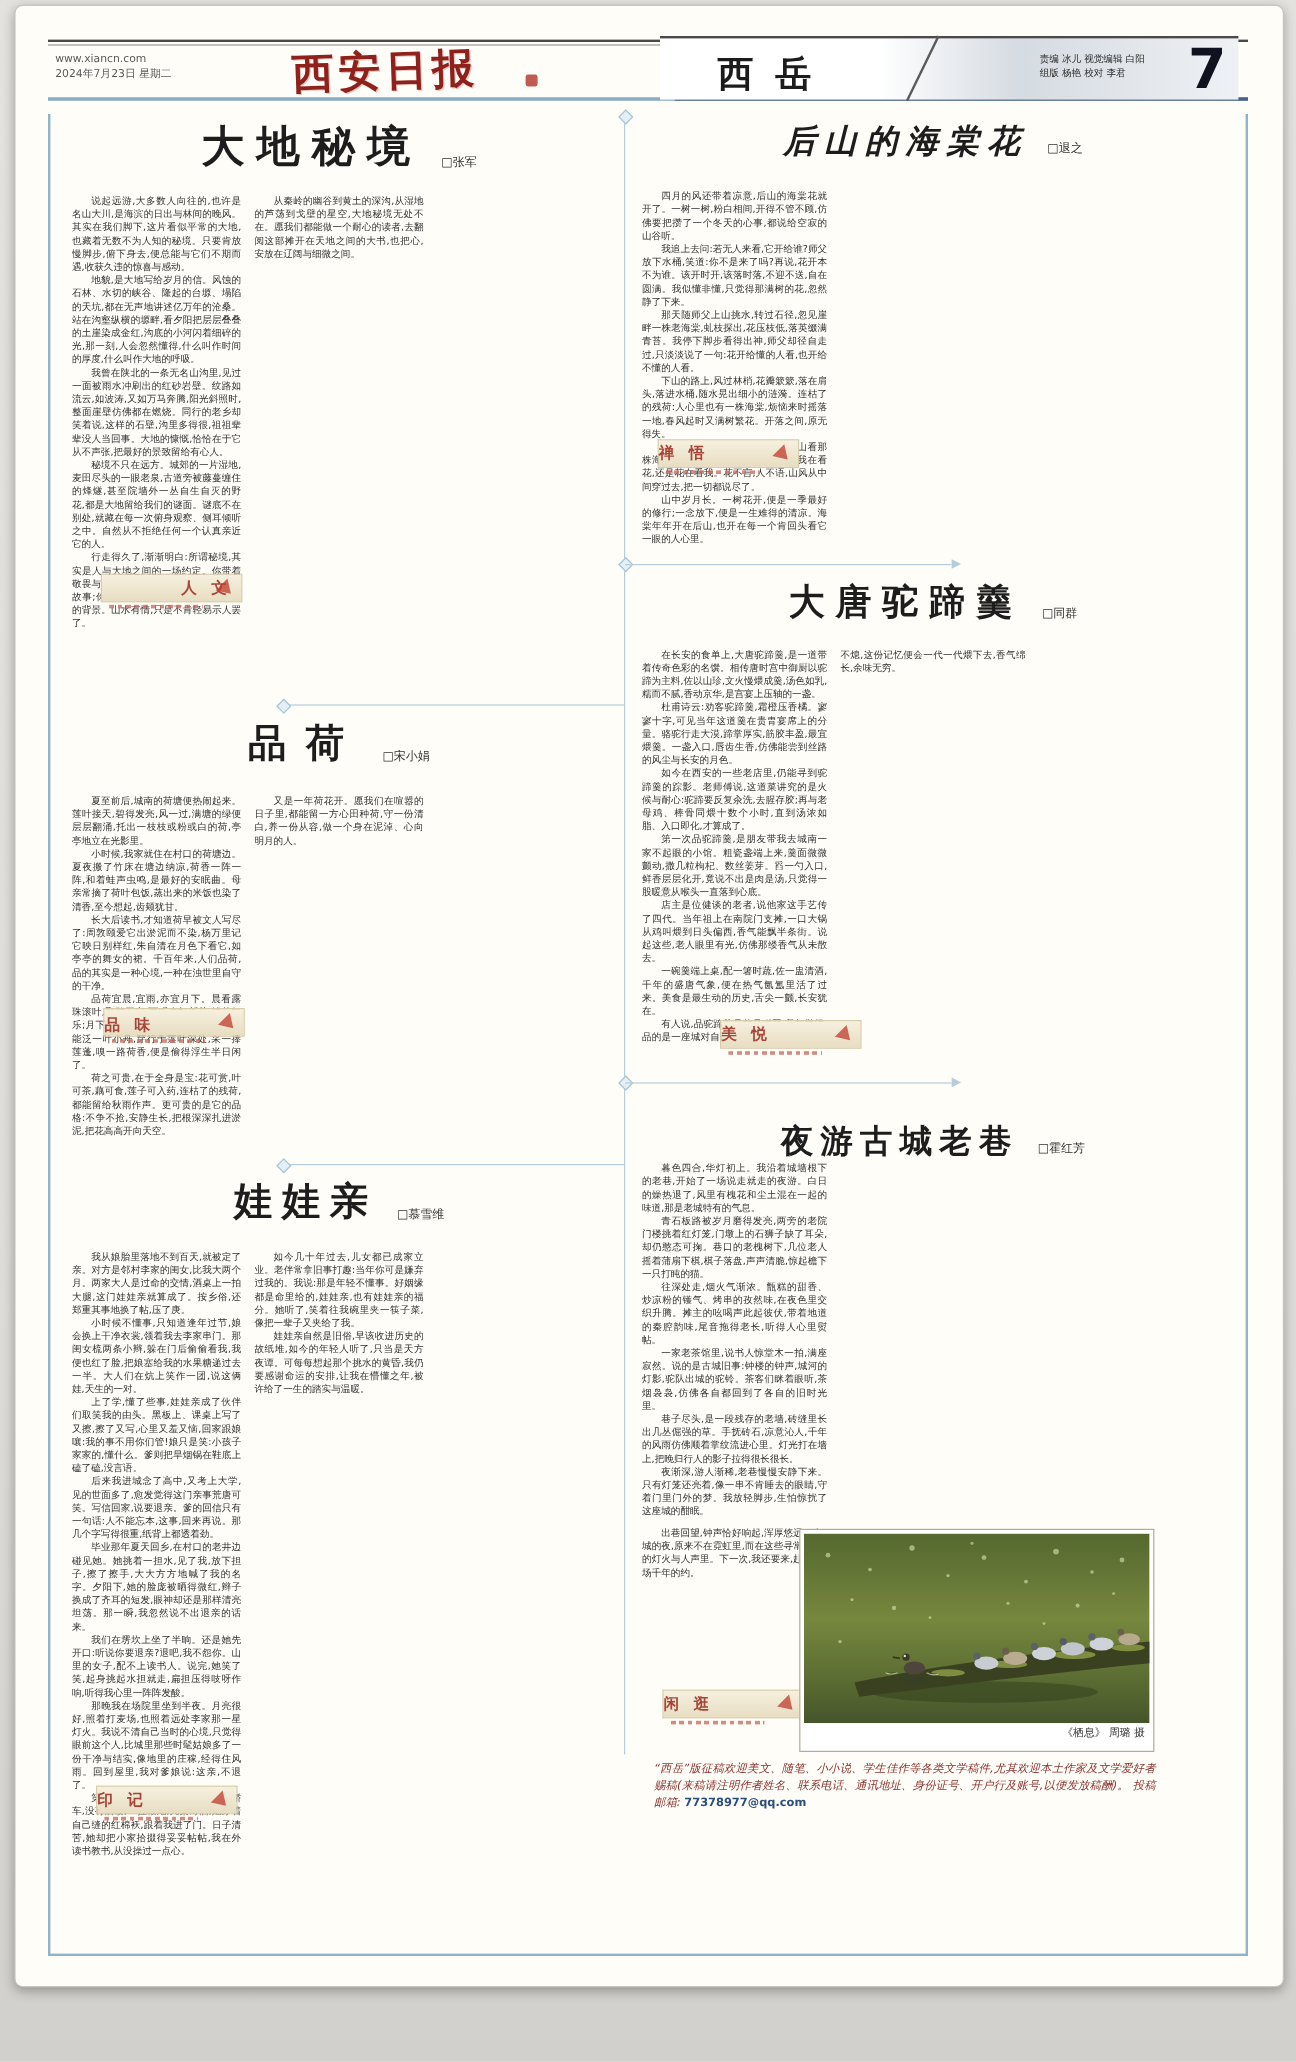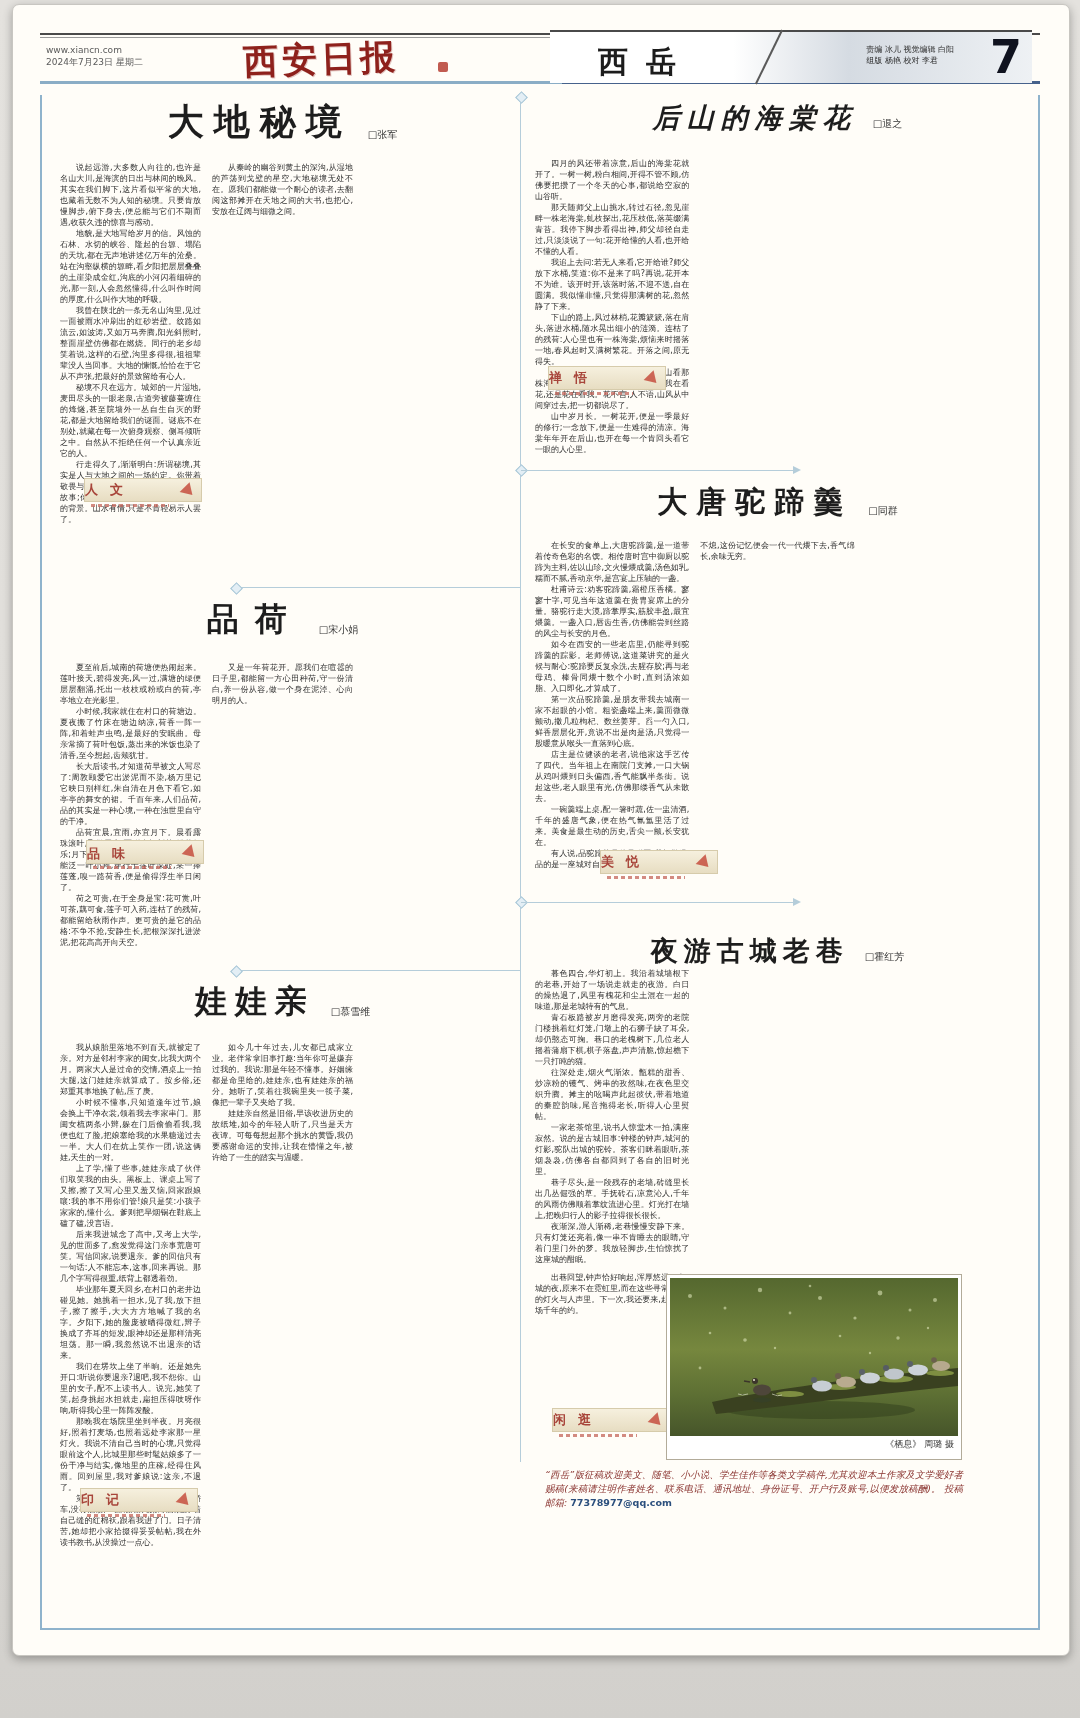--- a/index.html
+++ b/index.html
@@ -53,21 +53,21 @@
   #bd-a4{left:535px;top:540px;width:485px;height:338px;}
   #hl-a5{left:535px;top:933px;width:485px;} #hl-a5 .headline{font-size:27px;letter-spacing:6px;}
   #bd-a5{left:535px;top:968px;width:485px;height:300px;}
   #bd-a5b{left:535px;top:1272px;width:150px;height:130px;}
 
   
   .stamp{position:absolute;width:118px;height:24px;background:linear-gradient(180deg,#f6f0de,#e7ddc2);border:1px solid #d6cbab;display:flex;align-items:center;justify-content:flex-start;box-sizing:border-box;}
   .stamp-text{font-family:"DejaVu Serif","Liberation Serif",serif;font-weight:700;font-size:13px;color:#a8453a;letter-spacing:12px;}
   .stamp-seal{position:absolute;right:7px;top:5px;width:0;height:0;border-left:11px solid #c0392b;border-top:7px solid transparent;border-bottom:7px solid transparent;opacity:.75;transform:rotate(45deg);}
   .stamp-sub{position:absolute;left:6px;bottom:-6px;width:78px;height:3px;background:repeating-linear-gradient(90deg,#c4655a 0 4px,transparent 4px 7px);opacity:.75;}
-  #st-a0{left:84px;top:478px;} #st-a1{left:86px;top:840px;align-items:flex-end;} #st-a2{left:80px;top:1488px;}
+  #st-a0{left:84px;top:478px;justify-content:flex-end;} #st-a1{left:86px;top:840px;align-items:flex-end;} #st-a2{left:80px;top:1488px;}
   #st-a3{left:548px;top:366px;} #st-a4{left:600px;top:850px;} #st-a5{left:552px;top:1408px;}
 
   
   .photo-box{position:absolute;left:666px;top:1274px;width:296px;height:186px;background:#fff;border:1px solid #b2ab99;box-sizing:border-box;padding:3px;}
   .photo-box svg{display:block;width:288px;height:158px;}
   .photo-caption{margin:2px 4px 0 0;font-size:9px;color:#333;text-align:right;}
 
   
   .footer-notice{position:absolute;left:545px;top:1468px;width:418px;font-size:9.5px;line-height:14px;color:#8a3430;font-style:italic;text-align:justify;}
   .footer-notice .email{color:#2b4f7d;font-style:normal;font-weight:700;}
@@ -172,22 +172,22 @@
     <span class="stamp-seal"></span>
     <span class="stamp-sub"></span>
   </div>
 
   <div class="headline-row" id="hl-a3">
     <h2 class="headline">后山的海棠花</h2>
     <span class="byline">□退之</span>
   </div>
   <div class="body cols3" id="bd-a3">
       <p class="para">四月的风还带着凉意,后山的海棠花就开了。一树一树,粉白相间,开得不管不顾,仿佛要把攒了一个冬天的心事,都说给空寂的山谷听。</p>
+      <p class="para">我追上去问:若无人来看,它开给谁?师父放下水桶,笑道:你不是来了吗?再说,花开本不为谁。该开时开,该落时落,不迎不送,自在圆满。我似懂非懂,只觉得那满树的花,忽然静了下来。</p>
       <p class="para">那天随师父上山挑水,转过石径,忽见崖畔一株老海棠,虬枝探出,花压枝低,落英缀满青苔。我停下脚步看得出神,师父却径自走过,只淡淡说了一句:花开给懂的人看,也开给不懂的人看。</p>
-      <p class="para">我追上去问:若无人来看,它开给谁?师父放下水桶,笑道:你不是来了吗?再说,花开本不为谁。该开时开,该落时落,不迎不送,自在圆满。我似懂非懂,只觉得那满树的花,忽然静了下来。</p>
       <p class="para">下山的路上,风过林梢,花瓣簌簌,落在肩头,落进水桶,随水晃出细小的涟漪。连枯了的残荷:人心里也有一株海棠,烦恼来时摇落一地,春风起时又满树繁花。开落之间,原无得失。</p>
       <p class="para">后来每到春天,我总要独自去后山看那株海棠。看的次数多了,竟分不清是我在看花,还是花在看我。花不言,人不语,山风从中间穿过去,把一切都说尽了。</p>
       <p class="para">山中岁月长。一树花开,便是一季最好的修行;一念放下,便是一生难得的清凉。海棠年年开在后山,也开在每一个肯回头看它一眼的人心里。</p>
     </div>
   <div class="stamp" id="st-a3">
     <span class="stamp-text">禅悟</span>
     <span class="stamp-seal"></span>
     <span class="stamp-sub"></span>
   </div>
 

